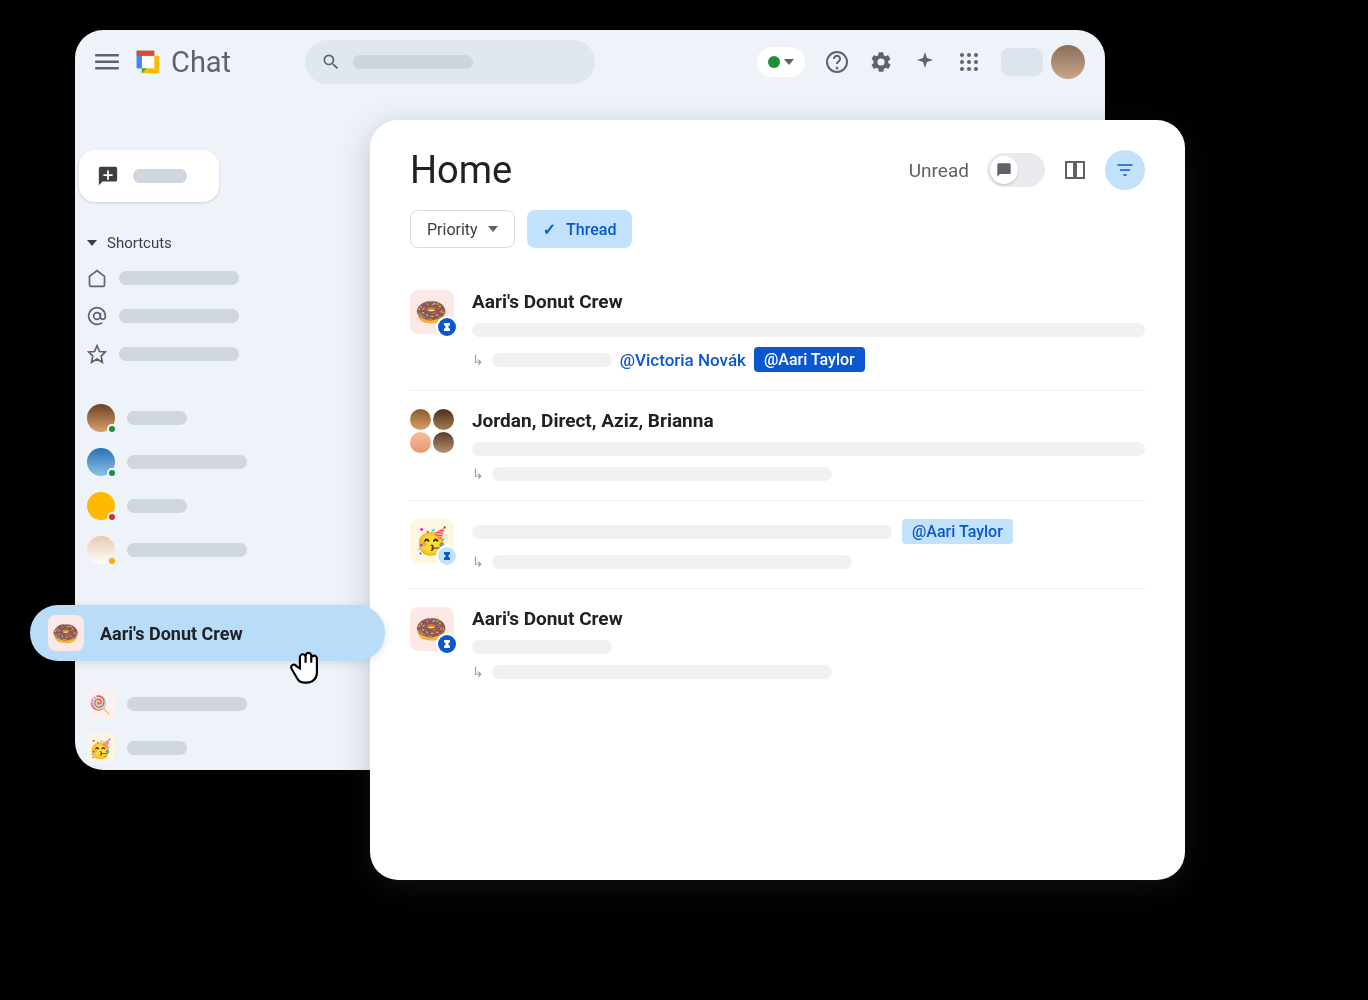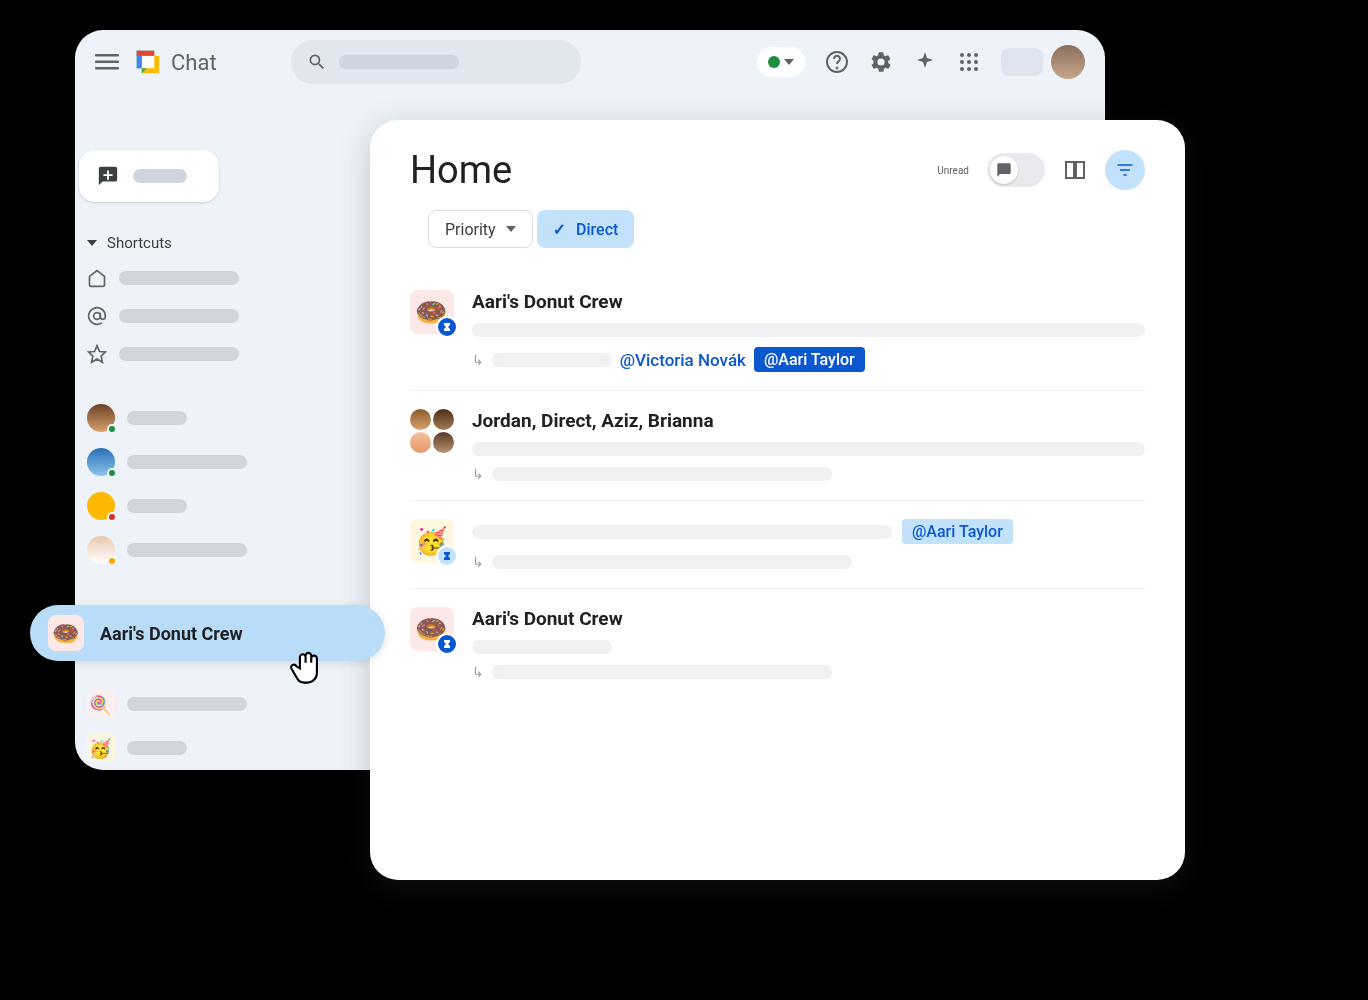--- a/index.html
+++ b/index.html
@@ -3,21 +3,21 @@
 <meta charset="utf-8">
 <style>
 * { box-sizing: border-box; margin: 0; padding: 0; }
 body { font-family: 'Google Sans', Roboto, Arial, sans-serif; background: #000; width: 1368px; height: 1000px; position: relative; }
 
 .app-window { position: absolute; left: 75px; top: 30px; width: 1030px; height: 740px; background: #eef3fa; border-radius: 28px; }
 
 .topbar { display: flex; align-items: center; height: 64px; padding: 0 20px; gap: 14px; }
 .menu-icon { width: 24px; height: 24px; color: #444; cursor: pointer; }
 .logo { display: flex; align-items: center; gap: 8px; }
-.logo-text { font-size: 22px; color: #5f6368; }
+.logo-text { font-size: 29px; color: #5f6368; }
 .searchbar { margin-left: 60px; width: 290px; height: 44px; background: #e1e7ef; border-radius: 24px; display: flex; align-items: center; padding: 0 16px; gap: 12px; }
 .searchbar .placeholder-bar { width: 120px; height: 14px; background: #cdd5df; border-radius: 8px; }
 .top-right { margin-left: auto; display: flex; align-items: center; gap: 20px; }
 .status-pill { width: 48px; height: 30px; border-radius: 16px; background: #fff; display: flex; align-items: center; justify-content: center; gap: 4px; }
 .green-dot { width: 12px; height: 12px; border-radius: 50%; background: #1e8e3e; }
 .icon-btn { width: 24px; height: 24px; color: #5f6368; }
 .account-area { display: flex; align-items: center; gap: 8px; }
 .account-pill { width: 42px; height: 28px; background: #dde4ed; border-radius: 8px; }
 .avatar { width: 34px; height: 34px; border-radius: 50%; background: linear-gradient(#8b6f5c,#c7a68a); overflow: hidden; }
 
@@ -49,26 +49,26 @@
 
 .selected-space { position: absolute; left: 30px; top: 605px; width: 355px; height: 56px; background: #b9dcf9; border-radius: 28px; display: flex; align-items: center; padding: 0 18px; gap: 16px; box-shadow: 0 2px 8px rgba(0,0,0,0.12); z-index: 50; }
 .selected-space .space-avatar { width: 36px; height: 36px; border-radius: 8px; background: #fce8e6; display: flex; align-items: center; justify-content: center; font-size: 22px; }
 .selected-space .label { font-size: 18px; font-weight: 700; color: #202124; }
 .cursor { position: absolute; left: 290px; top: 650px; z-index: 60; font-size: 28px; }
 
 .main-panel { position: absolute; left: 370px; top: 120px; width: 815px; height: 760px; background: #fff; border-radius: 28px; box-shadow: 0 8px 32px rgba(60,64,67,0.25); padding: 28px 40px; z-index: 40; }
 .panel-header { display: flex; align-items: center; }
 .panel-title { font-size: 38px; color: #202124; }
 .header-right { margin-left: auto; display: flex; align-items: center; gap: 18px; }
-.unread-label { font-size: 10px; color: #5f6368; }
+.unread-label { font-size: 19px; color: #5f6368; }
 .toggle { width: 58px; height: 34px; background: #e8eaed; border-radius: 20px; position: relative; display: flex; align-items: center; padding: 3px; }
 .toggle-knob { width: 28px; height: 28px; background: #fff; border-radius: 50%; display: flex; align-items: center; justify-content: center; box-shadow: 0 1px 2px rgba(0,0,0,0.2); }
 .filter-icon-btn { width: 40px; height: 40px; border-radius: 50%; background: #c2e2fb; display: flex; align-items: center; justify-content: center; }
 
-.chips { display: flex; gap: 4px; margin-top: 18px; margin-left: 18px; }
+.chips { display: flex; gap: 12px; margin-top: 18px; }
 .chip { height: 38px; border-radius: 8px; display: flex; align-items: center; padding: 0 16px; gap: 10px; font-size: 16px; }
 .chip.outline { border: 1px solid #dadce0; color: #3c4043; }
 .chip.selected { background: #c2e2fb; color: #0b57d0; font-weight: 500; }
 .chevron-down { width: 0; height: 0; border-left: 5px solid transparent; border-right: 5px solid transparent; border-top: 6px solid #5f6368; }
 .check { color: #0b57d0; font-weight: bold; }
 
 .conv-list { margin-top: 24px; }
 .conv-item { display: flex; gap: 18px; padding: 18px 0; border-bottom: 1px solid #efefef; }
 .conv-item:last-child { border-bottom: none; }
 .conv-avatar { width: 44px; height: 44px; flex-shrink: 0; position: relative; }
@@ -284,21 +284,21 @@
     </div>
   </div>
 
   <div class="chips">
     <div class="chip outline">
       <span>Priority</span>
       <div class="chevron-down"></div>
     </div>
     <div class="chip selected">
       <span class="check">✓</span>
-      <span>Direct</span>
+      <span>Thread</span>
     </div>
   </div>
 
   <div class="conv-list">
 
     <div class="conv-item">
       <div class="conv-avatar">
         <div class="donut-sq">🍩</div>
         <div class="badge">
             <svg width="12" height="12" viewBox="0 0 24 24" fill="#fff">

